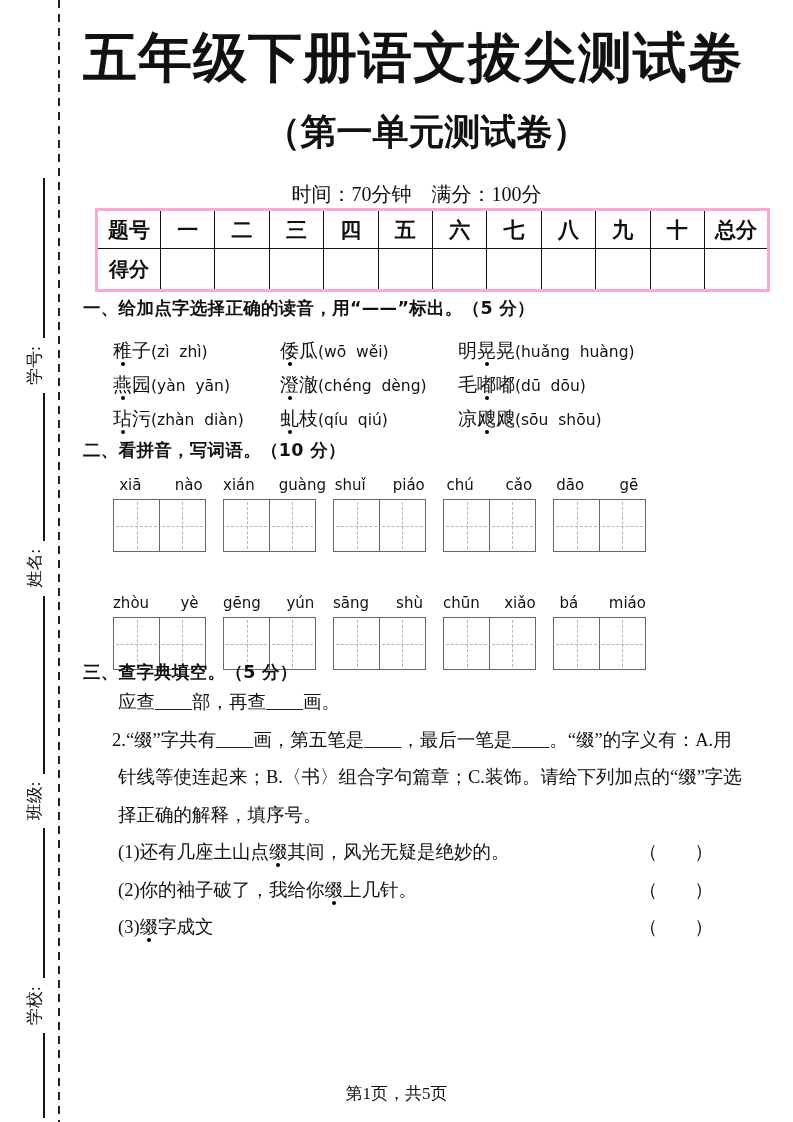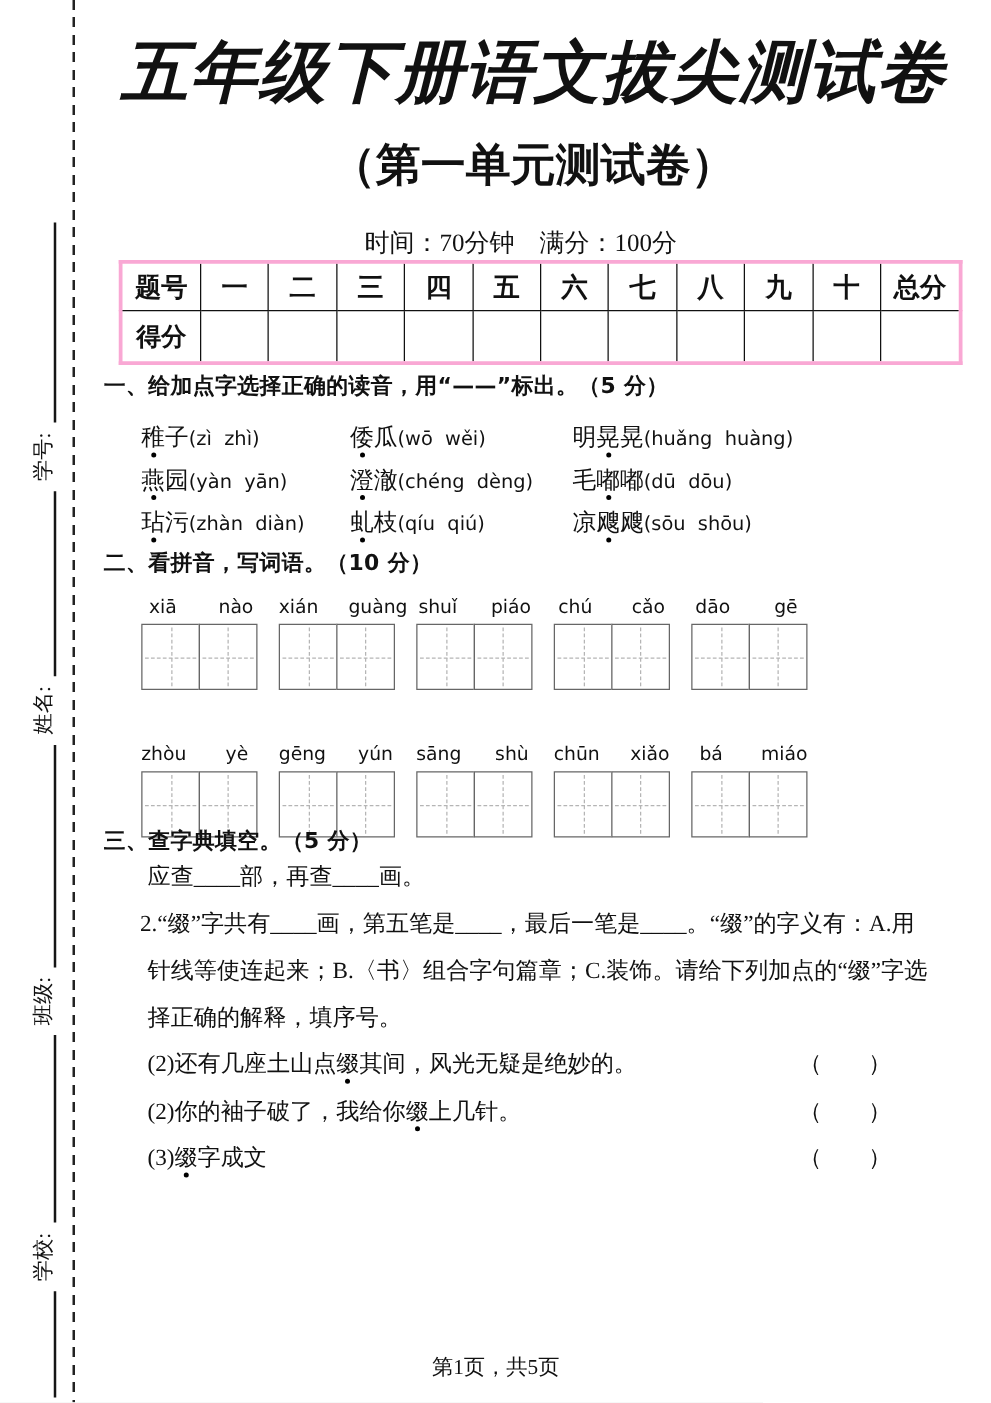--- a/index.html
+++ b/index.html
@@ -11,22 +11,22 @@
             background-image:repeating-linear-gradient(to bottom,#222 0 8px,transparent 8px 14px);}
 
   
   .strip{position:absolute;left:24px;top:1118px;width:1038px;height:40px;
          transform-origin:0 0;transform:rotate(-90deg);
          display:flex;align-items:flex-start;}
   .bl{display:inline-block;height:19px;border-bottom:2px solid #151515;}
   .w85{width:85px}.w150{width:150px}.w178{width:178px}.w148{width:148px}.w160{width:160px}
   .blabel{display:inline-block;font-size:17px;height:21px;line-height:21px;padding:0 8px;white-space:nowrap;}
 
-  .title{position:absolute;top:22px;left:83px;width:687px;margin:0;text-align:center;
-         font-size:54px;font-weight:700;letter-spacing:1px;font-style:italic;}
+  .title{position:absolute;top:22px;left:83px;width:687px;margin:0;text-align:left;
+         font-size:54px;font-weight:700;letter-spacing:1px;}
   .subtitle{position:absolute;top:108px;left:83px;width:687px;margin:0;text-align:center;
             font-size:36px;font-weight:700;}
   .meta{position:absolute;top:181px;left:83px;width:667px;text-align:center;font-size:20px;}
 
   .score-table{position:absolute;top:208px;left:95px;width:675px;border-collapse:collapse;
                border:3px solid #f9a8d4;table-layout:fixed;}
   .score-table td,.score-table th{border:1.5px solid #111;text-align:center;padding:0;}
   .score-table tr:first-child td,.score-table tr:first-child th{height:37px;font-size:21px;font-weight:700;}
   .score-table tr:last-child td{height:40px;font-size:20px;font-weight:700;}
   .score-table .col-wide{width:62px;}
@@ -245,21 +245,21 @@
     </div>
   </div>
 
   <div class="q3">
     <div class="q-head">三、查字典填空。（5 分）</div>
     <p class="l ind2">应查____部，再查____画。</p>
     <p class="l ind1">2.“缀”字共有____画，第五笔是____，最后一笔是____。“缀”的字义有：A.用</p>
     <p class="l ind2">针线等使连起来；B.〈书〉组合字句篇章；C.装饰。请给下列加点的“缀”字选</p>
     <p class="l ind2">择正确的解释，填序号。</p>
     <div class="sub">
-      <span><span>(2)还有几座土山点</span><span class="dotted">缀</span><span>其间，风光无疑是绝妙的。</span></span>
+      <span><span>(1)还有几座土山点</span><span class="dotted">缀</span><span>其间，风光无疑是绝妙的。</span></span>
       <span class="bracket">（　　）</span>
     </div>
     <div class="sub">
       <span><span>(2)你的袖子破了，我给你</span><span class="dotted">缀</span><span>上几针。</span></span>
       <span class="bracket">（　　）</span>
     </div>
     <div class="sub">
       <span><span>(3)</span><span class="dotted">缀</span><span>字成文</span></span>
       <span class="bracket">（　　）</span>
     </div>

